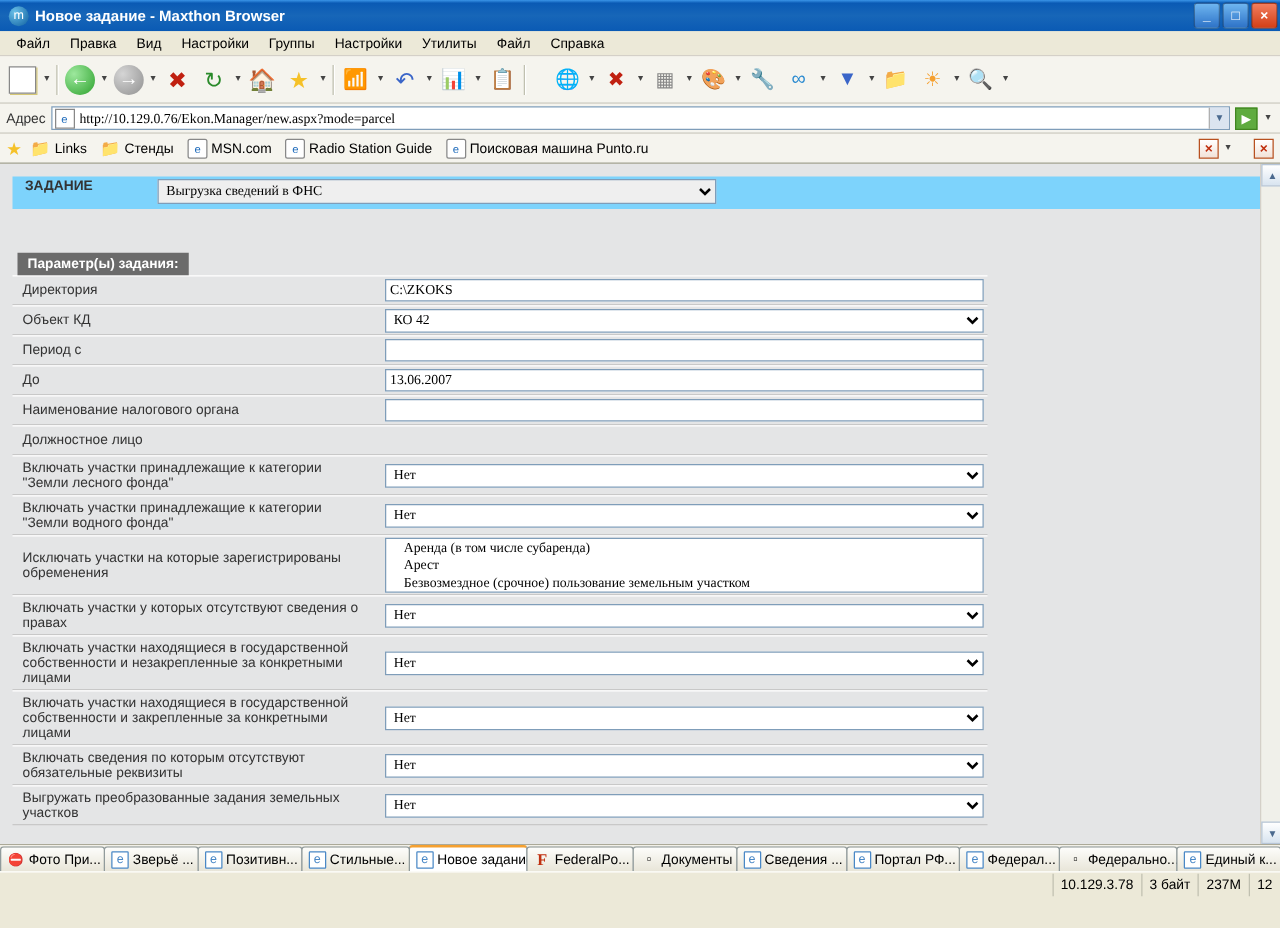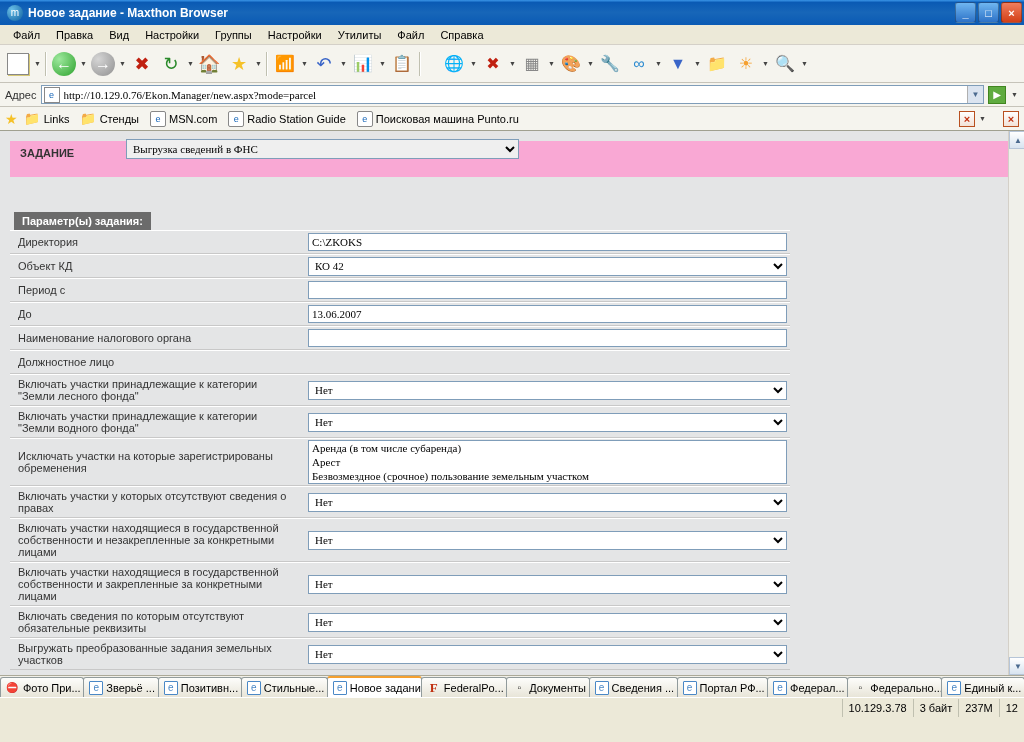--- a/index.html
+++ b/index.html
@@ -44,34 +44,34 @@
     .lbstar { color:#f5c128; font-size:14px;}
     .lbfolder { color:#e6c96f; font-size:13px;}
     .lbitem { display:flex; align-items:center; gap:3px; padding:2px 4px; }
     .lbicon { width:16px; height:16px; background:#fff; border:1px solid #888; display:flex; align-items:center; justify-content:center; font-size:9px; color:#1766b8; border-radius:2px;}
     .lbclose { width:16px; height:16px; border:1px solid #b85020; display:flex; align-items:center; justify-content:center; color:#c03010; font-weight:bold; background:linear-gradient(180deg,#fff,#f2e2d8);}
     
     
     .content { background: #fff; height: 544px; overflow-y: auto; position:relative;}
     .page { background: #e4e5e6; padding: 10px; min-height: 100%; }
     
-    .task-row { height: 26px; background:#f9a8d4; display:flex; align-items:flex-end; padding:18px 10px; gap:6px; }
+    .task-row { height: 26px; background:#7dd3fc; display:flex; align-items:flex-start; padding:2px 10px; gap:6px; }
     .task-lbl { width: 100px; font-weight: bold; color:#333; }
-    .task-select { width: 393px; height:20px; border:1px solid #7f9db9; font-size:11px; font-family:Tahoma;}
+    .task-select { width: 447px; height:20px; border:1px solid #7f9db9; font-size:11px; font-family:Tahoma;}
     
     .params-header { background:#6b6b6b; color:#fff; padding:3px 8px; font-weight:bold; font-size:11px; display:inline-block; margin-top: 35px; margin-left:4px;}
     
     .form-table { width: 780px; background: #e4e5e6; font-size:11px; }
     .form-row { display:flex; align-items:center; border-top:1px solid #fff; border-bottom:1px solid #c8c8c8; min-height:24px; }
     .form-label { width: 295px; padding: 3px 8px; color:#333; }
     .form-field { flex:1; padding: 1px 3px; }
     .form-input { width: 100%; height: 18px; border:1px solid #7f9db9; background:#fff; font-size:11px; font-family:Tahoma; padding:1px 3px;}
     .form-select { width: 100%; height: 19px; border:1px solid #7f9db9; background:#fff; font-size:11px; font-family:Tahoma;}
     .form-list { width: 100%; height: 44px; border:1px solid #7f9db9; background:#fff; font-size:11px; font-family:Tahoma; overflow-y:scroll;}
-    .form-list div { padding:1px 3px; }
+    .form-list div { padding:1px 14px; }
     
     
     .tabstrip { height: 22px; background: linear-gradient(180deg,#f2f0e8,#e0ddd0); display:flex; align-items:flex-start; border-top:1px solid #aba998; padding-top:1px;}
     .tab { height:20px; display:flex; align-items:center; gap:3px; padding:0 5px; border:1px solid #919b9c; border-bottom:none; background: linear-gradient(180deg,#fdfdfb,#e8e5d8); border-radius: 3px 3px 0 0; margin-right:-1px; font-size:11px; max-width:95px; overflow:hidden; white-space:nowrap;}
     .tab.active { background:#fff; border-top:2px solid #f5a030; height:21px; margin-top:-1px;}
     .tabicon { width:14px; height:14px; flex-shrink:0; display:flex; align-items:center; justify-content:center; font-size:10px;}
     .tabie { background:#fff; border:1px solid #4a88c6; color:#4a88c6; border-radius:1px;}
     .tabstop { color:#c03010; font-weight:bold;}
     .tabF { color:#c03010; font-weight:bold; font-family:serif; font-size:13px;}
     

